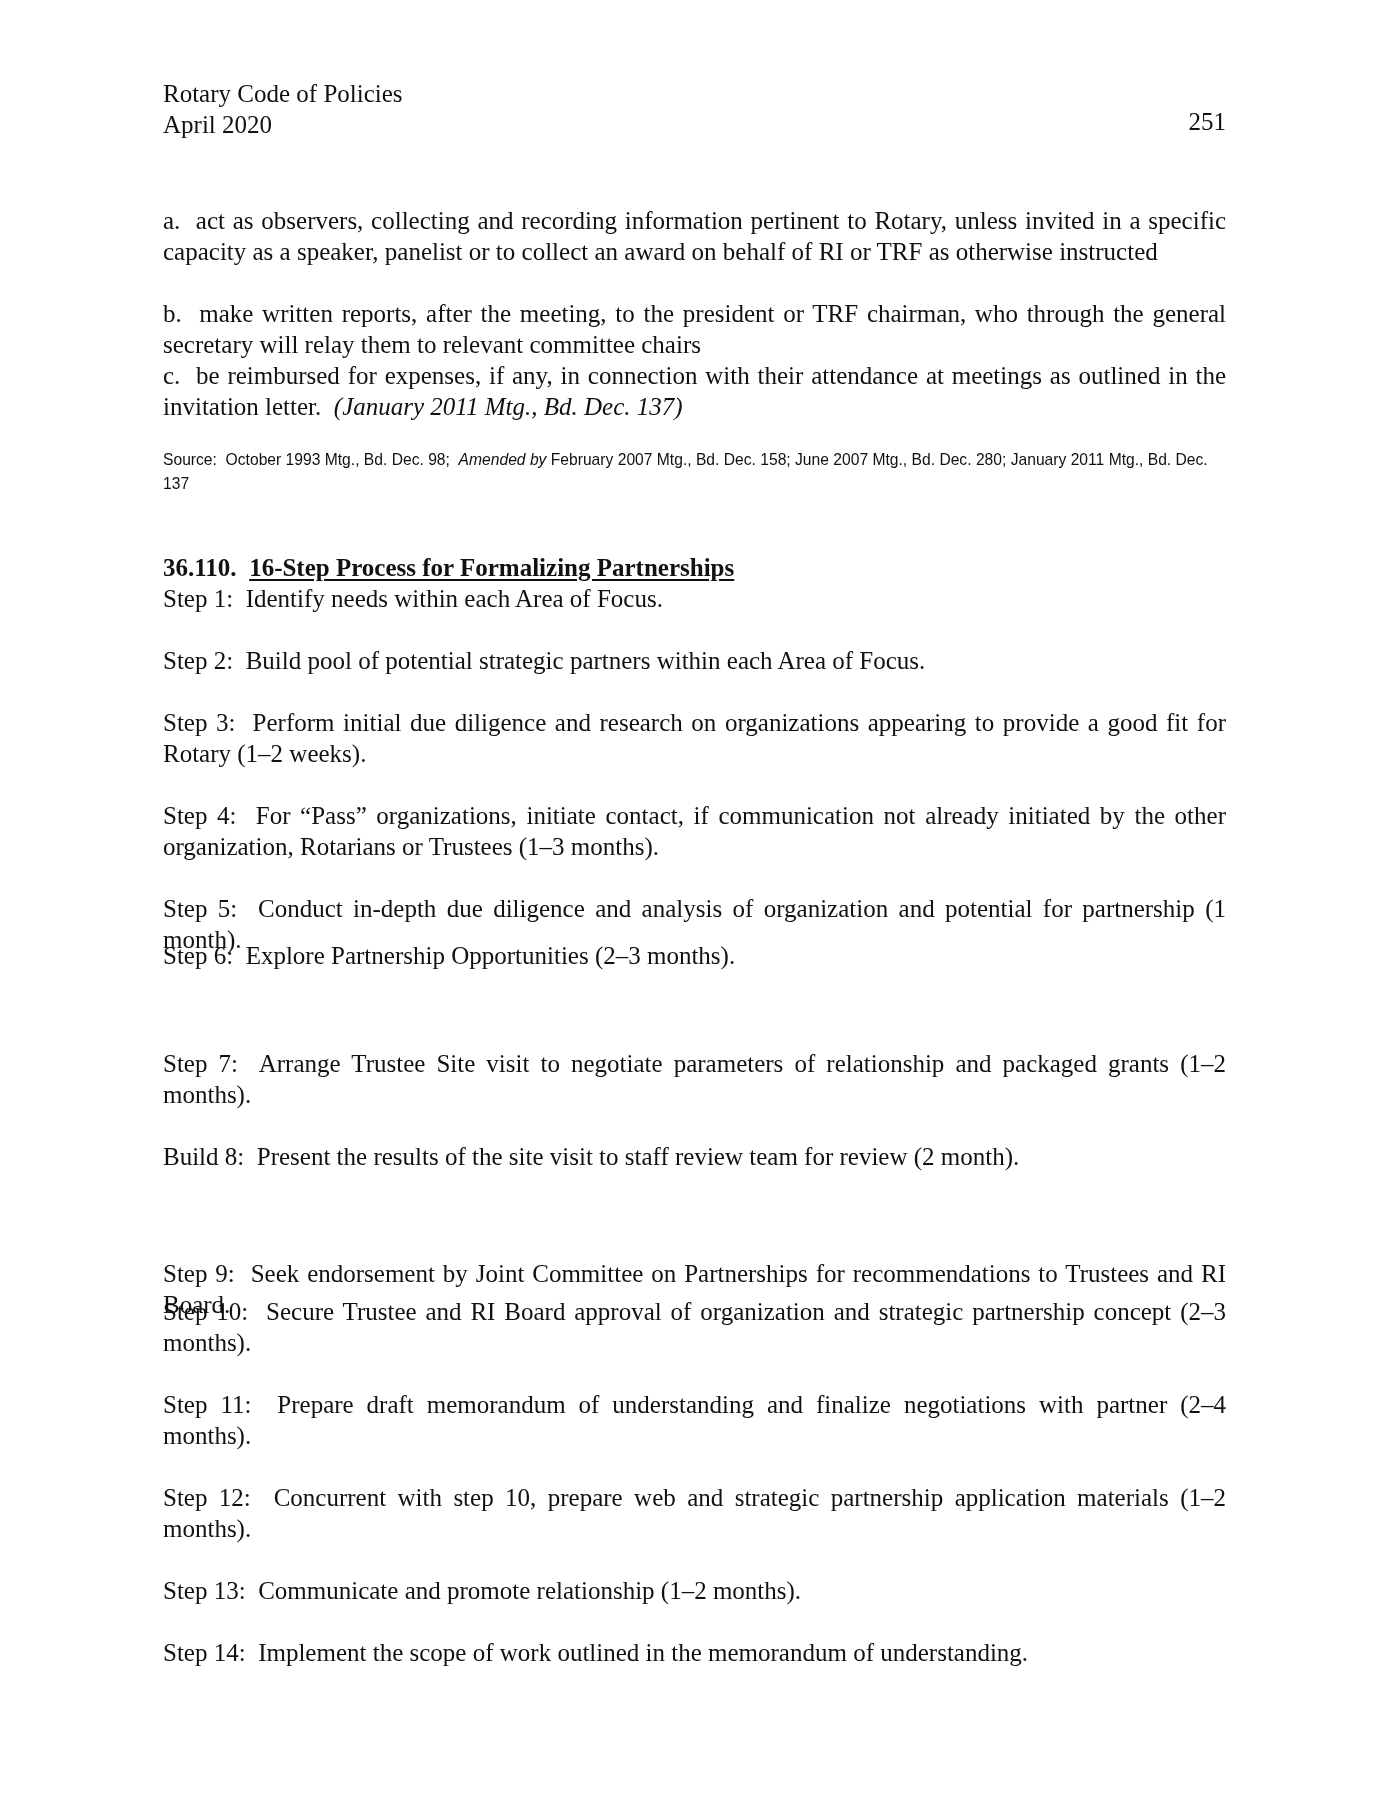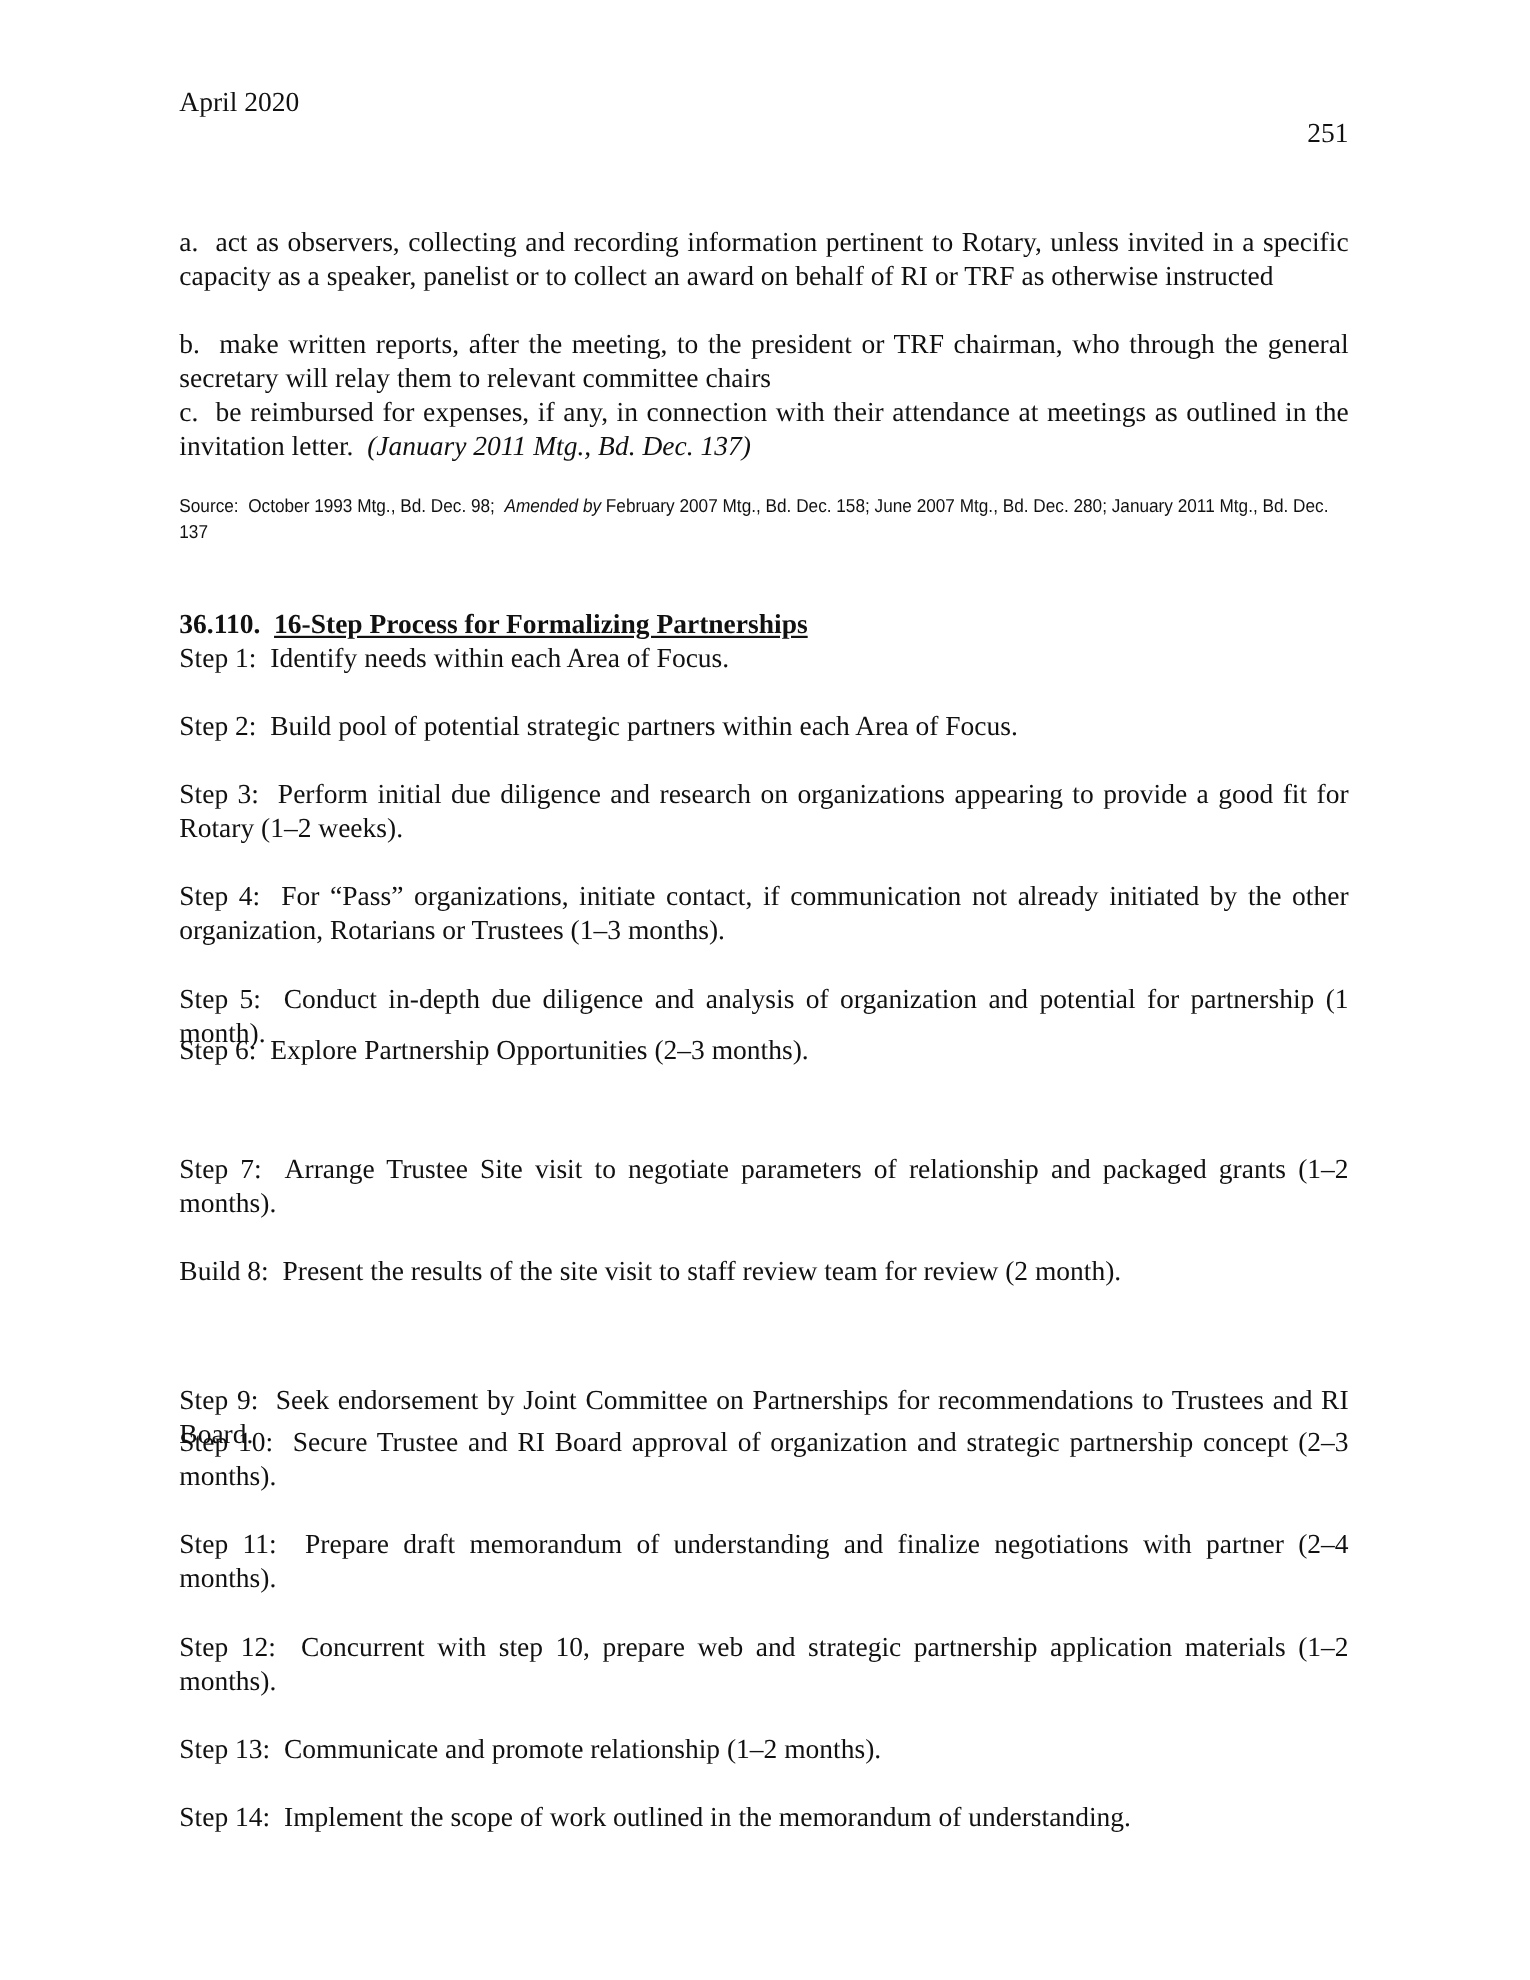--- a/index.html
+++ b/index.html
@@ -15,20 +15,21 @@
   .heading { position: absolute; left: 0; font-size: 25px; line-height: 31px; font-weight: bold; }
   .heading .u { text-decoration: underline; text-decoration-thickness: 2px; text-underline-offset: 3px; }
   .step { position: absolute; left: 0; width: 1063px; font-size: 25px; line-height: 31px; text-align: justify; }
 </style>
 </head>
 <body>
 
 <div class="page">
 
   <div class="hdr">
+    <div>Rotary Code of Policies</div>
     <div>April 2020</div>
     <div class="right">251</div>
   </div>
 
   <div class="body-text" style="top:205px;">
     <span>a.</span>&nbsp;
     <span>act as observers, collecting and recording information pertinent to Rotary, unless invited in a specific capacity as a speaker, panelist or to collect an award on behalf of RI or TRF as otherwise instructed</span>
   </div>
   <div class="body-text" style="top:298px;">
     <span>b.</span>&nbsp;

